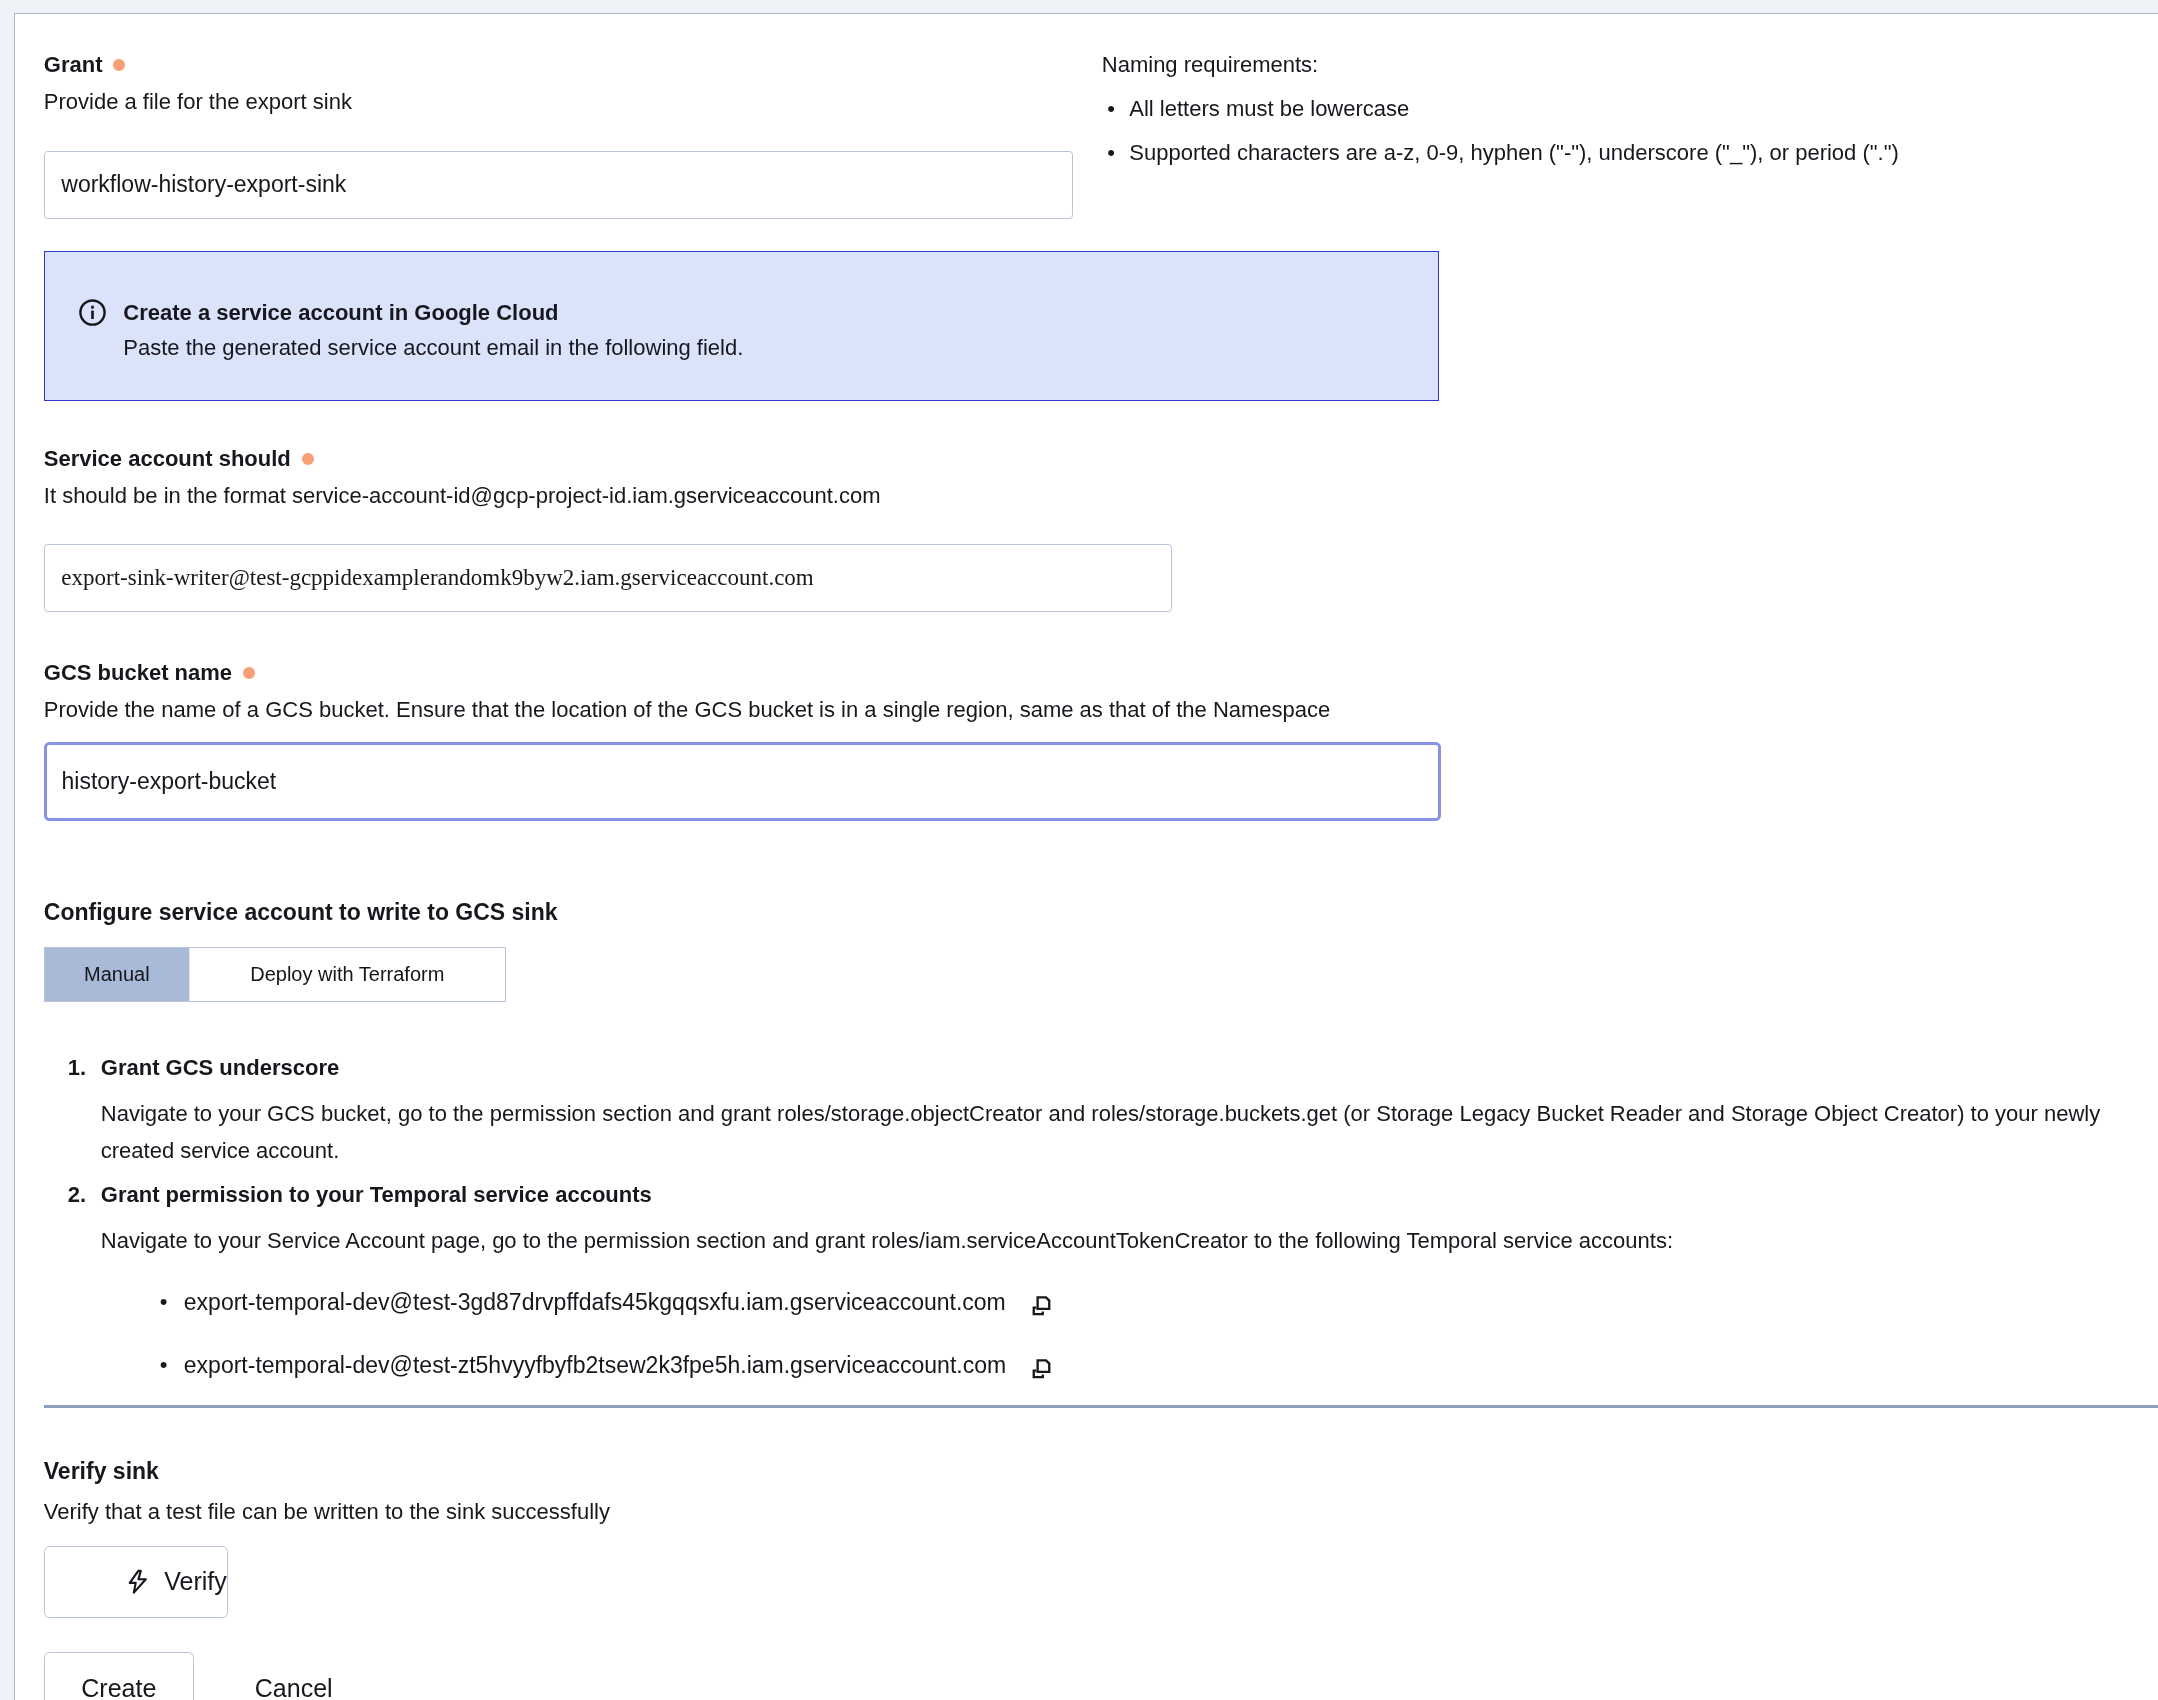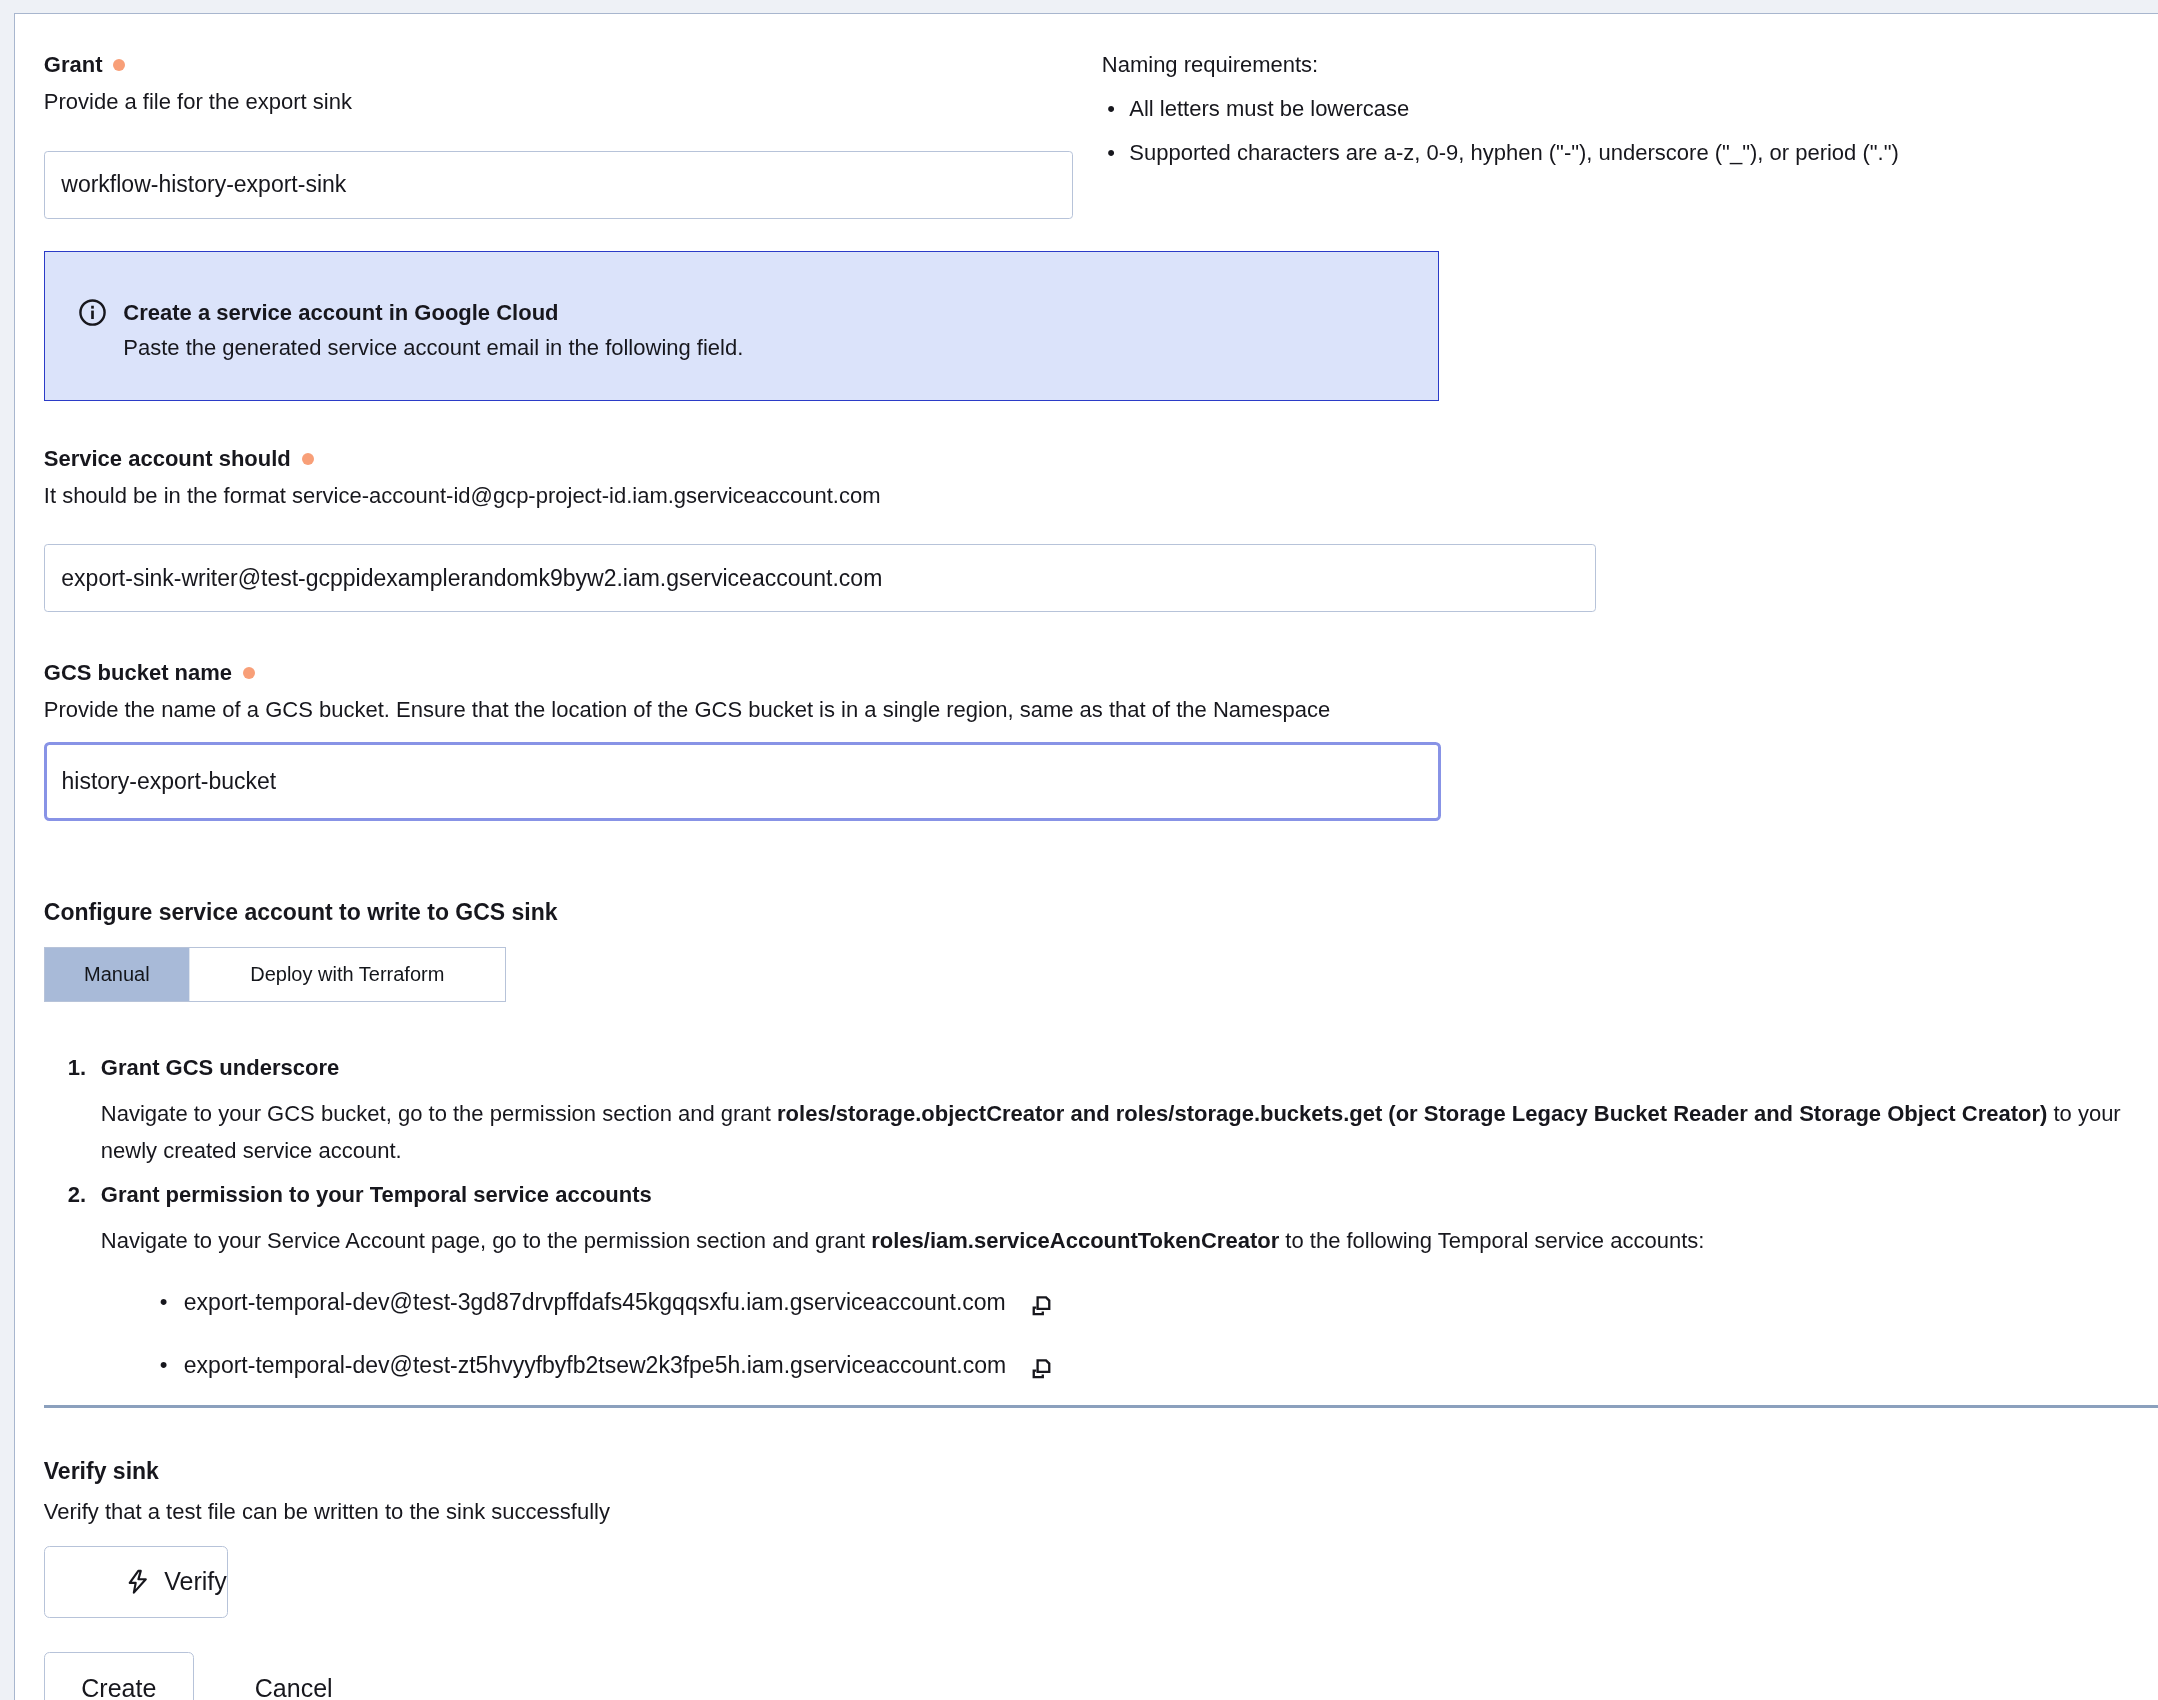--- a/index.html
+++ b/index.html
@@ -50,37 +50,37 @@
   }
   .info-icon-wrap { flex:none; margin-top:2.8px; }
   .info-text { margin-left:16.5px; }
   .info-title { font-weight:700; line-height:33px; font-size:22px; }
   .info-desc { line-height:37px; font-size:22px; }
 
   .field-section { margin-top:43px; }
   .field-section .text-input { margin-top:33px; }
   .field-section.bucket { margin-top:45px; }
   .field-section.bucket .text-input { margin-top:17.4px; width:1397px; }
-  .field-section.sa .text-input { width:1552px; }
+  .field-section.sa .text-input { width:1128px;font-family:Liberation Serif, serif; }
 
   .configure-title { margin-top:75px; font-weight:700; font-size:23px; line-height:33px; }
 
   .tabs { display:inline-flex; margin-top:18.4px; border:1.8px solid #b7c3d9; background:#fff; }
   .tab { height:53px; display:flex; align-items:center; justify-content:center;
          font-size:20px; cursor:pointer; background:#fff; border:none;
          font-family:inherit; color:#14161b; }
   .tab.selected { background:#a8bad8; }
   .tab.manual { width:144px; }
   .tab.terraform { width:316px; border-left:1.8px solid #dfe5ee; }
 
   .steps { margin-top:49px; margin-left:24px; }
   .step-title-row { display:flex; line-height:33px; font-weight:700; font-size:22px; }
   .step-num { width:33px; flex:none; }
   .step-body { margin:11px 0 9.2px 33px; max-width:2057px; line-height:37px; font-size:22px; font-weight:400; }
-  .step-body b { font-weight:700; }
+  .step-body b { font-weight:400; }
 
   .sa-list { margin:22px 0 0 92px; }
   .sa-row { display:flex; align-items:center; margin-top:23px; height:40px; }
   .sa-row::before { content:"•"; width:24px; flex:none; font-size:22px; }
   .sa-email { font-size:23px; }
   .copy-btn { background:none; border:none; cursor:pointer; margin-left:18.4px;
               padding:1.8px; display:flex; align-items:center; }
 
   .divider { margin-top:20px; height:2.8px; background:#8ba0bd; width:100%; }
 

